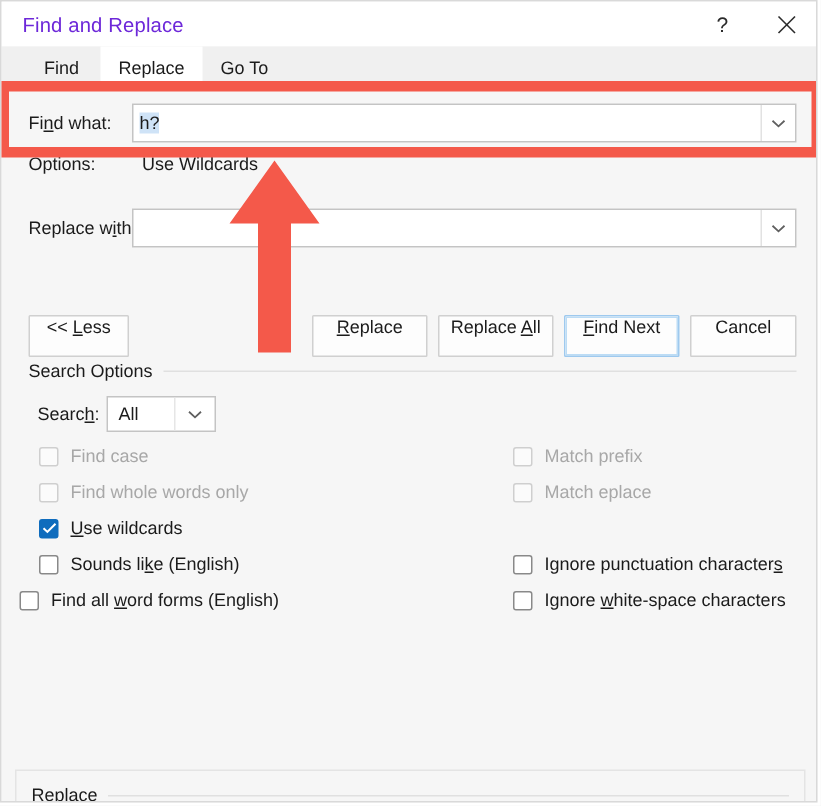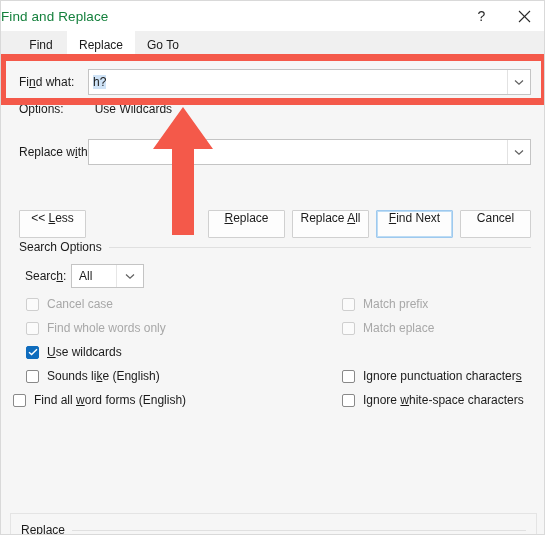--- a/index.html
+++ b/index.html
@@ -21,21 +21,21 @@
     background:#f6f6f6;
     overflow:hidden;
   }
   
   .titlebar{
     position:absolute;left:0;top:0;width:545px;height:30px;
     background:#ffffff;
     display:flex;align-items:center;
   }
   .title-text{
-    font-size:13.5px;color:#15803d;letter-spacing:.1px;
+    margin-left:14px;font-size:13.5px;color:#6d28d9;letter-spacing:.1px;
   }
   .title-btns{position:absolute;right:0;top:0;height:30px;display:flex;}
   .tbtn{
     width:41px;height:30px;display:flex;align-items:center;justify-content:center;
     font-size:14px;color:#2a2a2a;background:transparent;
   }
   .tbtn.close{width:44px;}
   .tbtn svg{display:block;}
   
   .tabstrip{
@@ -204,21 +204,21 @@
       <span class="sv">All</span>
       <span class="sarrow">
         <svg class="chev" width="10" height="7" viewBox="0 0 10 7">
           <polyline points="1,1.5 5,5.2 9,1.5" fill="none" stroke="#606060" stroke-width="1.2"></polyline>
         </svg>
       </span>
     </div>
 
     <div class="cbrow" style="left:25px;top:239px;">
       <span class="cb off"></span>
-      <span class="ctext dim">Cancel case</span>
+      <span class="ctext dim">Find case</span>
     </div>
     <div class="cbrow" style="left:25px;top:263px;">
       <span class="cb off"></span>
       <span class="ctext dim">Find whole words only</span>
     </div>
     <div class="cbrow" style="left:25px;top:287px;">
       <span class="cb checked">
         <svg width="10" height="8" viewBox="0 0 10 8">
           <polyline points="1,4.2 3.6,6.6 9,1.2" fill="none" stroke="#ffffff" stroke-width="1.4"></polyline>
         </svg>

